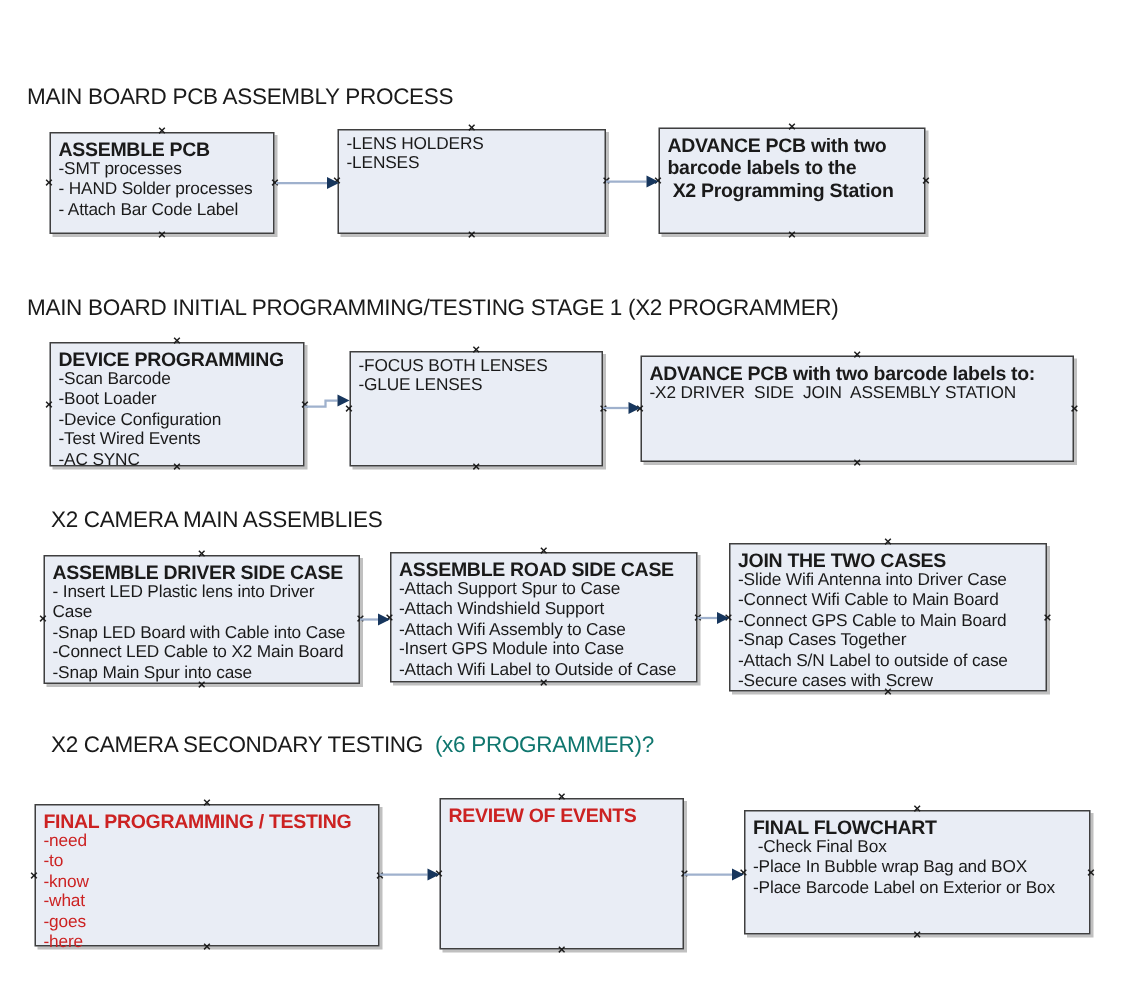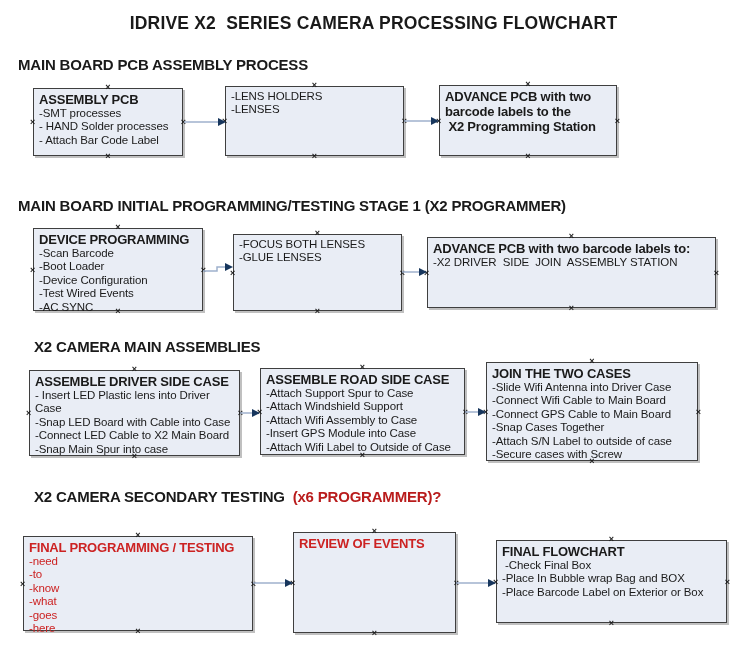--- a/index.html
+++ b/index.html
@@ -2,22 +2,22 @@
 <html><head>
 <meta charset="utf-8">
 <style>
   html,body{margin:0;padding:0;background:#ffffff;}
   body{font-family:"Liberation Sans","DejaVu Sans",sans-serif;color:#1a1a1a;}
   .stage{position:relative;width:747px;height:662px;background:#ffffff;overflow:hidden;}
 
   .title{position:absolute;left:0;top:13px;width:747px;text-align:center;
          font-size:17.5px;font-weight:bold;letter-spacing:.2px;white-space:pre;}
 
-  .sec-h{position:absolute;font-size:15px;font-weight:bold;white-space:pre;letter-spacing:-.2px;}
-  .sec-h .red-part{color:#b91c1c;}
+  .sec-h{position:absolute;font-size:15px;font-weight:normal;white-space:pre;letter-spacing:-.2px;}
+  .sec-h .red-part{color:#0f766e;}
 
   .fbox{position:absolute;background:#e9edf5;border:1.6px solid #3f3f3f;
         box-shadow:2px 2px 0 rgba(140,140,140,.55);
         padding:3px 5px 0 5px;box-sizing:border-box;}
   .bx-title{font-size:13px;font-weight:bold;line-height:15px;white-space:pre-wrap;letter-spacing:-.2px;}
   .bx-lines{font-size:11.5px;line-height:13.4px;white-space:pre-wrap;letter-spacing:-.1px;}
   .fbox.red .bx-title,.fbox.red .bx-lines{color:#cc2222;}
 
   .anchor{position:absolute;font-size:9px;line-height:9px;color:#1a1a1a;
           font-weight:bold;pointer-events:none;}
@@ -28,29 +28,28 @@
 
   svg.conn{position:absolute;overflow:visible;}
   svg.conn polyline, svg.conn line{stroke:#9fb1cd;stroke-width:1.5;fill:none;}
   svg.conn polygon{fill:#17365d;stroke:none;}
 </style>
 </head>
 <body>
 
 <div class="stage">
 
-  <div class="title">IDRIVE X2  SERIES CAMERA PROCESSING FLOWCHART</div>
 
   <div class="sec-h" style="left:18px;top:56px;">MAIN BOARD PCB ASSEMBLY PROCESS</div>
   <div class="sec-h" style="left:18px;top:197px;">MAIN BOARD INITIAL PROGRAMMING/TESTING STAGE 1 (X2 PROGRAMMER)</div>
   <div class="sec-h" style="left:34px;top:338px;">X2 CAMERA MAIN ASSEMBLIES</div>
   <div class="sec-h" style="left:34px;top:488px;"><span>X2 CAMERA SECONDARY TESTING </span><span class="red-part"> (x6 PROGRAMMER)?</span></div>
 
   <div class="fbox" style="left:33px;top:88px;width:150px;height:68px;">
-    <div class="bx-title">ASSEMBLY PCB</div>
+    <div class="bx-title">ASSEMBLE PCB</div>
     <div class="bx-lines">-SMT processes
 - HAND Solder processes
 - Attach Bar Code Label</div>
   <span class="anchor a-t">×</span>
       <span class="anchor a-b">×</span>
       <span class="anchor a-l">×</span>
       <span class="anchor a-r">×</span>
     </div>
   <div class="fbox" style="left:225px;top:86px;width:179px;height:70px;">
     <div class="bx-lines">-LENS HOLDERS

